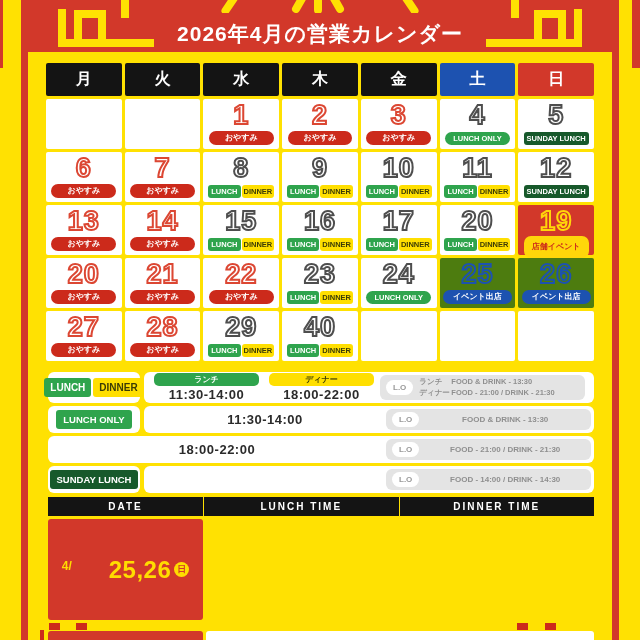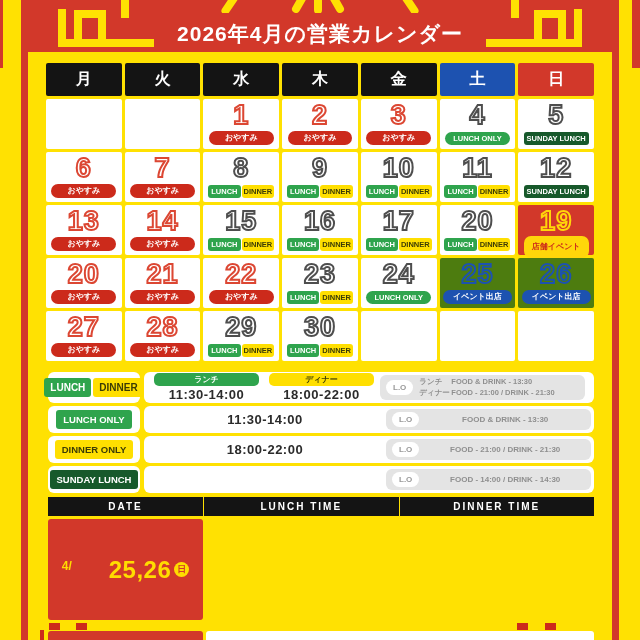--- a/index.html
+++ b/index.html
@@ -320,21 +320,21 @@
       </div>
     </div>
     <div class="cell">
       <div class="num n-open">29</div>
       <div class="badges">
         <div class="bdg b-lunch">LUNCH</div>
         <div class="bdg b-dinner">DINNER</div>
       </div>
     </div>
     <div class="cell">
-      <div class="num n-open">30</div>
+      <div class="num n-open">40</div>
       <div class="badges">
         <div class="bdg b-lunch">LUNCH</div>
         <div class="bdg b-dinner">DINNER</div>
       </div>
     </div>
     <div class="cell"></div>
     <div class="cell"></div>
     <div class="cell"></div>
   </div>
 
@@ -374,23 +374,20 @@
       </div>
       <div class="lmain">
         <div class="timec">11:30-14:00</div>
         <div class="lobox">
           <div class="lochip">L.O</div>
           <div class="lotext">FOOD &amp; DRINK - 13:30</div>
         </div>
       </div>
     </div>
     <div class="lrow simple">
-      <div class="chipbox">
-        <div class="chip c-dinner">DINNER ONLY</div>
-      </div>
       <div class="lmain">
         <div class="timec">18:00-22:00</div>
         <div class="lobox">
           <div class="lochip">L.O</div>
           <div class="lotext">FOOD - 21:00 / DRINK - 21:30</div>
         </div>
       </div>
     </div>
     <div class="lrow simple">
       <div class="chipbox">

